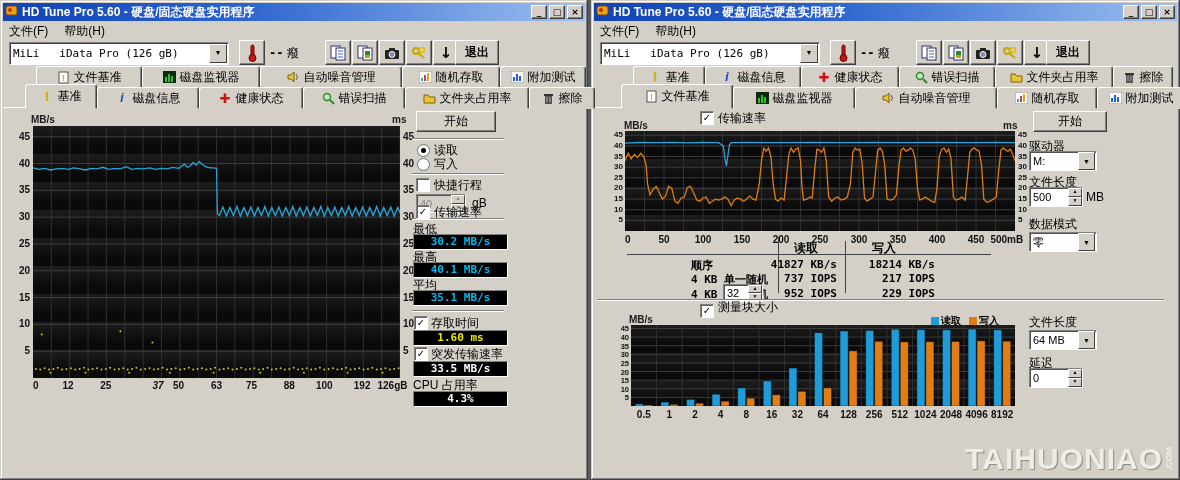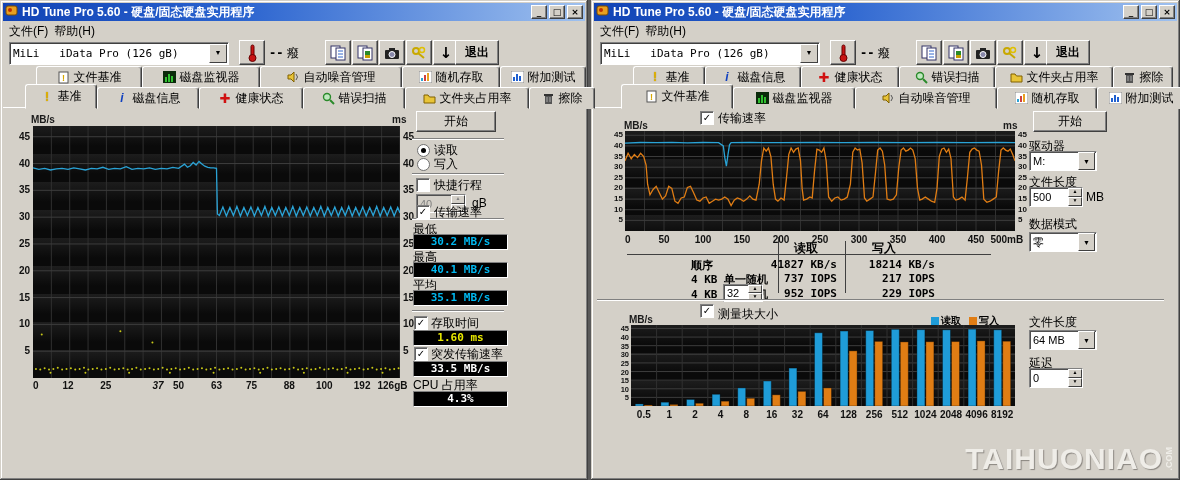--- a/index.html
+++ b/index.html
@@ -6,21 +6,21 @@
   #stage{position:relative;width:1180px;height:480px;overflow:hidden;background:#5a5a5a;
          font-family:"Liberation Sans","DejaVu Sans",sans-serif;font-size:12px;color:#000;}
   .window{position:absolute;top:0;height:480px;background:#d4d0c8;
           box-shadow:inset -1px -1px #404040,inset 1px 1px #d4d0c8,inset -2px -2px #808080,inset 2px 2px #fff;}
   .titlebar{position:absolute;left:3px;right:3px;top:3px;height:18px;
             background:linear-gradient(90deg,#1143b5,#2a63cf 40%,#9fc1ef);display:flex;align-items:center;padding:0 2px;}
   .titlebar .title{color:#fff;font-weight:bold;font-size:12px;margin-left:4px;white-space:nowrap;overflow:hidden;flex:1;}
   .winbtns{display:flex;gap:2px;}
   .wbtn{width:16px;height:14px;background:#d4d0c8;border:1px solid;border-color:#fff #404040 #404040 #fff;
         box-shadow:inset -1px -1px #808080;font:bold 9px "DejaVu Sans",sans-serif;line-height:11px;text-align:center;padding:0;}
-  .menubar{position:absolute;left:3px;top:22px;right:3px;height:18px;display:flex;align-items:center;gap:6px;padding-left:6px;}
+  .menubar{position:absolute;left:3px;top:22px;right:3px;height:18px;display:flex;align-items:center;gap:16px;padding-left:6px;}
   .menu-item{cursor:default;}
   .toolbar{position:absolute;left:3px;top:40px;right:3px;height:26px;}
   .combo{position:absolute;left:6px;top:2px;width:218px;height:21px;background:#fff;
          border:1px solid;border-color:#808080 #fff #fff #808080;box-shadow:inset 1px 1px #404040;display:flex;align-items:center;}
   .combo-text{flex:1;padding-left:3px;font:11px "DejaVu Sans Mono",monospace;white-space:pre;overflow:hidden;}
   .combo-btn{width:16px;height:17px;margin:1px;background:#d4d0c8;border:1px solid;border-color:#fff #404040 #404040 #fff;
              font-size:7px;text-align:center;line-height:16px;}
   .tbtn{position:absolute;top:0;width:26px;height:25px;background:#d4d0c8;border:1px solid;border-color:#fff #404040 #404040 #fff;
         box-shadow:inset -1px -1px #808080;display:flex;align-items:center;justify-content:center;padding:0;}
   .exit-btn{position:absolute;top:0;left:452px;width:44px;height:25px;background:#d4d0c8;border:1px solid;
@@ -706,21 +706,21 @@
     <div class="field" style="left:132px;top:284px;width:38px;height:16px;">
       <span class="val">32</span>
       <span class="spinbtns">
           <b>▲</b>
           <b>▼</b>
         </span>
     </div>
     <div class="groove" style="left:6px;top:299px;width:567px;"></div>
 
     <span class="cb" style="left:109px;top:304px;">✓</span>
-    <span class="cblabel" style="left:127px;top:306px;">测量块大小</span>
+    <span class="cblabel" style="left:127px;top:299px;">测量块大小</span>
     <div class="axlab" style="left:38px;top:314px;">MB/s</div>
     <div class="legend" style="left:340px;top:314px;">
       <span><span class="sw" id="sw-read" style="background: rgb(31, 156, 216);"></span><span>读取</span></span>
       <span><span class="sw" id="sw-write" style="background: rgb(224, 125, 20);"></span><span>写入</span></span>
     </div>
     <svg id="rw-bars" class="plotbg" style="left:40px;top:325px;" width="384" height="81">
         <line x1="0" y1="72.38297872340425" x2="384" y2="72.38297872340425" stroke="#3d3d3d" stroke-width="1"></line>
         <line x1="0" y1="63.765957446808514" x2="384" y2="63.765957446808514" stroke="#3d3d3d" stroke-width="1"></line>
         <line x1="0" y1="55.148936170212764" x2="384" y2="55.148936170212764" stroke="#3d3d3d" stroke-width="1"></line>
         <line x1="0" y1="46.53191489361702" x2="384" y2="46.53191489361702" stroke="#3d3d3d" stroke-width="1"></line>

